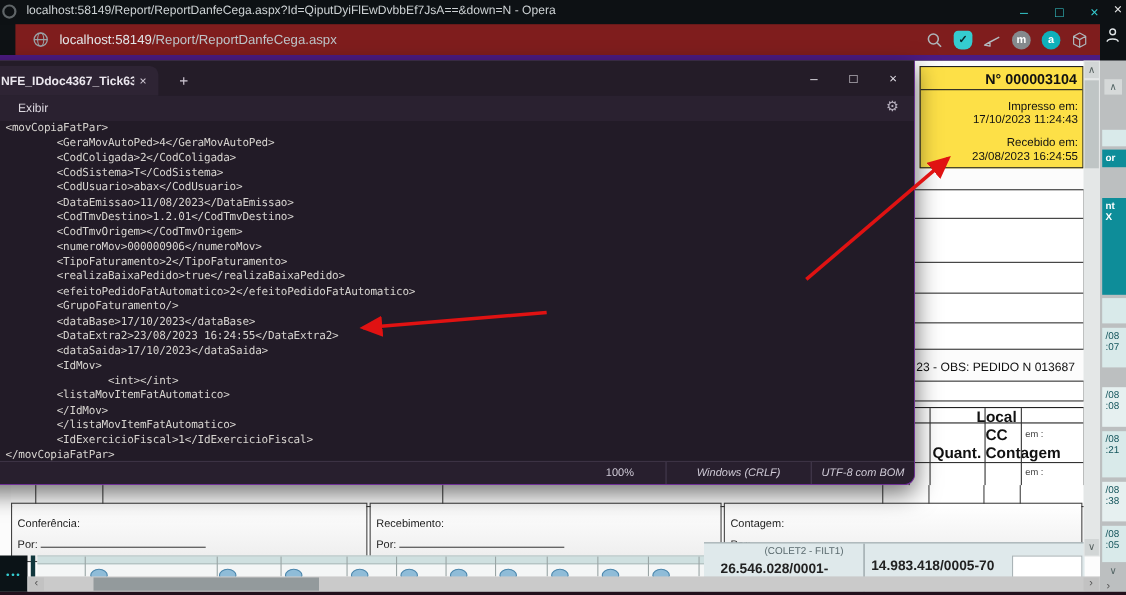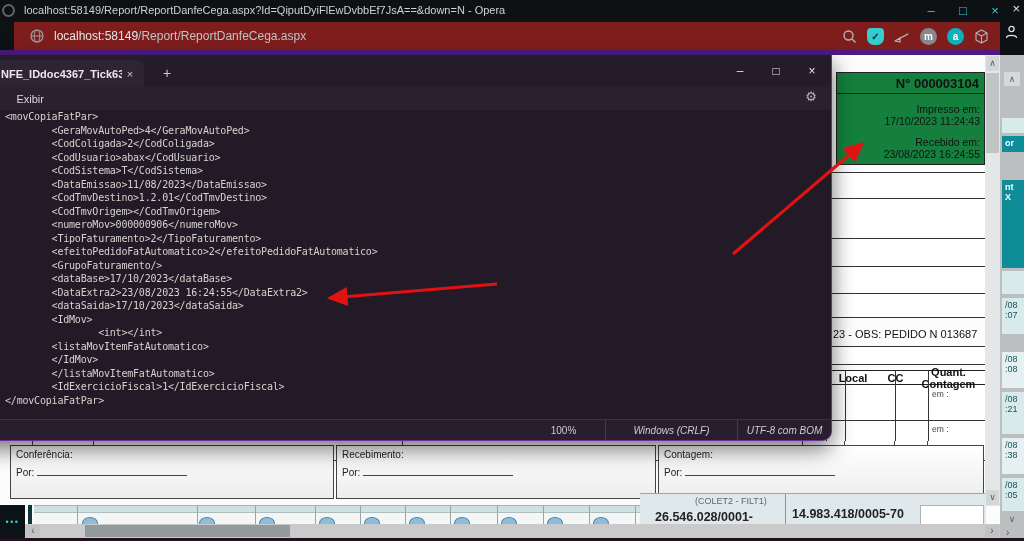--- a/index.html
+++ b/index.html
@@ -21,37 +21,37 @@
   .url .path { color:#bdc4c8; }
   .tb-icons { position:absolute; right:24px; top:0; height:28px; display:flex; align-items:center; gap:10px; }
   .badge { width:17px; height:17px; border-radius:50%; font-size:10px; font-weight:bold; color:#fff; display:flex; align-items:center; justify-content:center; }
   .badge-m { background:#85898d; }
   .badge-a { background:#0fb0ba; }
   .shield { width:17px; height:17px; border-radius:4px 4px 7px 7px; background:var(--accent,#35ccd0); color:#07272a; font-size:10px; font-weight:bold; display:flex; align-items:center; justify-content:center; }
   .purple-band { position:absolute; left:0; top:50px; width:1024px; height:5px; background:var(--purple,#4c1b82); z-index:2; }
 
   
   .report { position:absolute; left:0; top:55px; width:1000px; height:483px; background:#fcfcfc; z-index:1; color:#111; }
-  .info-box { position:absolute; left:836px; top:17px; width:149px; height:93px; border:1.5px solid #222; background:#15803d; }
+  .info-box { position:absolute; left:836px; top:5px; width:149px; height:93px; border:1.5px solid #222; background:#fde047; }
   .info-num { display:block; border-bottom:1.5px solid #222; font-size:13px; font-weight:bold; text-align:right; padding:3px 5px 2px 0; }
   .info-lines { text-align:right; padding-right:4px; font-size:10.5px; line-height:12px; }
   .info-lines .sp { height:9px; }
   .stack-box { position:absolute; left:826px; top:117px; width:160px; height:146px; border:1px solid #333; background:#fff; }
   .stack-box .hl { position:absolute; left:0; width:100%; border-top:1px solid #333; }
   .obs-text { position:absolute; left:833px; top:273px; font-size:11px; color:#111; white-space:nowrap; }
   .small-box { position:absolute; left:826px; top:291px; width:160px; height:19px; border:1px solid #333; background:#fff; }
   .mini-table { position:absolute; left:826px; top:315px; width:160px; height:90px; border:1.5px solid #222; background:#fff; }
-  .mini-head { display:flex; font-size:11px; font-weight:bold; border-bottom:1.5px solid #222; height:14px; align-items:center; }
+  .mini-head { display:flex; font-size:14px; font-weight:bold; border-bottom:1.5px solid #222; height:14px; align-items:center;flex-direction:column; }
   .mh1 { width:52px; text-align:center; } .mh2 { width:33px; text-align:center; } .mh3 { flex:1; text-align:center; }
   .mini-table .vl { position:absolute; top:0; bottom:0; border-left:1px solid #333; }
   .mini-table .rl { position:absolute; left:0; width:100%; border-top:1px solid #333; }
   .em-cell { position:absolute; left:105px; font-size:8.5px; color:#444; }
   .slice-row { position:absolute; left:10px; top:386px; width:976px; height:20px; border-bottom:1.5px solid #333; background:#fff; }
   .slice-row .vl { position:absolute; top:0; bottom:0; border-left:1px solid #444; }
-  .sig-box { position:absolute; top:390px; height:54px; border:1.3px solid #444; background:linear-gradient(#ffffff,#ededed); font-size:10px; color:#222; padding:3px 0 0 5px; }
+  .sig-box { position:absolute; top:402px; height:54px; border:1.3px solid #444; background:linear-gradient(#ffffff,#ededed); font-size:10px; color:#222; padding:13px 0 0 5px; }
   .sig-a { left:10px; width:324px; } .sig-b { left:336px; width:320px; } .sig-c { left:658px; width:326px; }
   .por-line { margin-top:7px; font-size:10px; }
   .por-line .rule { display:inline-block; width:150px; border-bottom:1px solid #444; height:9px; }
 
   .num-panel { position:absolute; left:640px; top:438px; width:346px; height:45px; background:#dfe9eb; border-top:1px solid #9aa5a8; overflow:hidden; z-index:3; }
   .filter-note { position:absolute; left:55px; top:2px; font-size:9px; color:#5a6a6e; }
   .cnpj-a { position:absolute; left:15px; top:16px; font-size:12.5px; font-weight:bold; color:#222; }
   .cnpj-b { position:absolute; left:152px; top:13px; width:132px; font-size:12.5px; font-weight:bold; color:#222; line-height:14px; }
   .num-div { position:absolute; left:145px; top:0; bottom:0; border-left:1px solid #8a9599; }
   .num-white { position:absolute; left:280px; top:11px; width:64px; height:32px; background:#fff; border:1px solid #aab4b7; }
@@ -306,27 +306,28 @@
     </div>
     <div class="np-menubar">
       <span class="np-menu-item mi-1">ditar</span>
       <span class="np-menu-item mi-2">Exibir</span>
     </div>
     <span class="np-gear">⚙</span>
     <div class="np-editor">
         <div class="xml-line">&lt;movCopiaFatPar&gt;</div>
         <div class="xml-line">        &lt;GeraMovAutoPed&gt;4&lt;/GeraMovAutoPed&gt;</div>
         <div class="xml-line">        &lt;CodColigada&gt;2&lt;/CodColigada&gt;</div>
+        <div class="xml-line">        &lt;CodSistema&gt;T&lt;/CodSistema&gt;</div>
         <div class="xml-line">        &lt;CodUsuario&gt;abax&lt;/CodUsuario&gt;</div>
-        <div class="xml-line">        &lt;CodSistema&gt;T&lt;/CodSistema&gt;</div>
         <div class="xml-line">        &lt;DataEmissao&gt;11/08/2023&lt;/DataEmissao&gt;</div>
         <div class="xml-line">        &lt;CodTmvDestino&gt;1.2.01&lt;/CodTmvDestino&gt;</div>
         <div class="xml-line">        &lt;CodTmvOrigem&gt;&lt;/CodTmvOrigem&gt;</div>
         <div class="xml-line">        &lt;numeroMov&gt;000000906&lt;/numeroMov&gt;</div>
         <div class="xml-line">        &lt;TipoFaturamento&gt;2&lt;/TipoFaturamento&gt;</div>
+        <div class="xml-line">        &lt;realizaBaixaPedido&gt;true&lt;/realizaBaixaPedido&gt;</div>
         <div class="xml-line">        &lt;efeitoPedidoFatAutomatico&gt;2&lt;/efeitoPedidoFatAutomatico&gt;</div>
         <div class="xml-line">        &lt;GrupoFaturamento/&gt;</div>
         <div class="xml-line">        &lt;dataBase&gt;17/10/2023&lt;/dataBase&gt;</div>
         <div class="xml-line">        &lt;DataExtra2&gt;23/08/2023 16:24:55&lt;/DataExtra2&gt;</div>
         <div class="xml-line">        &lt;dataSaida&gt;17/10/2023&lt;/dataSaida&gt;</div>
         <div class="xml-line">        &lt;IdMov&gt;</div>
         <div class="xml-line">                &lt;int&gt;&lt;/int&gt;</div>
         <div class="xml-line">        &lt;listaMovItemFatAutomatico&gt;</div>
         <div class="xml-line">        &lt;/IdMov&gt;</div>
         <div class="xml-line">        &lt;/listaMovItemFatAutomatico&gt;</div>

